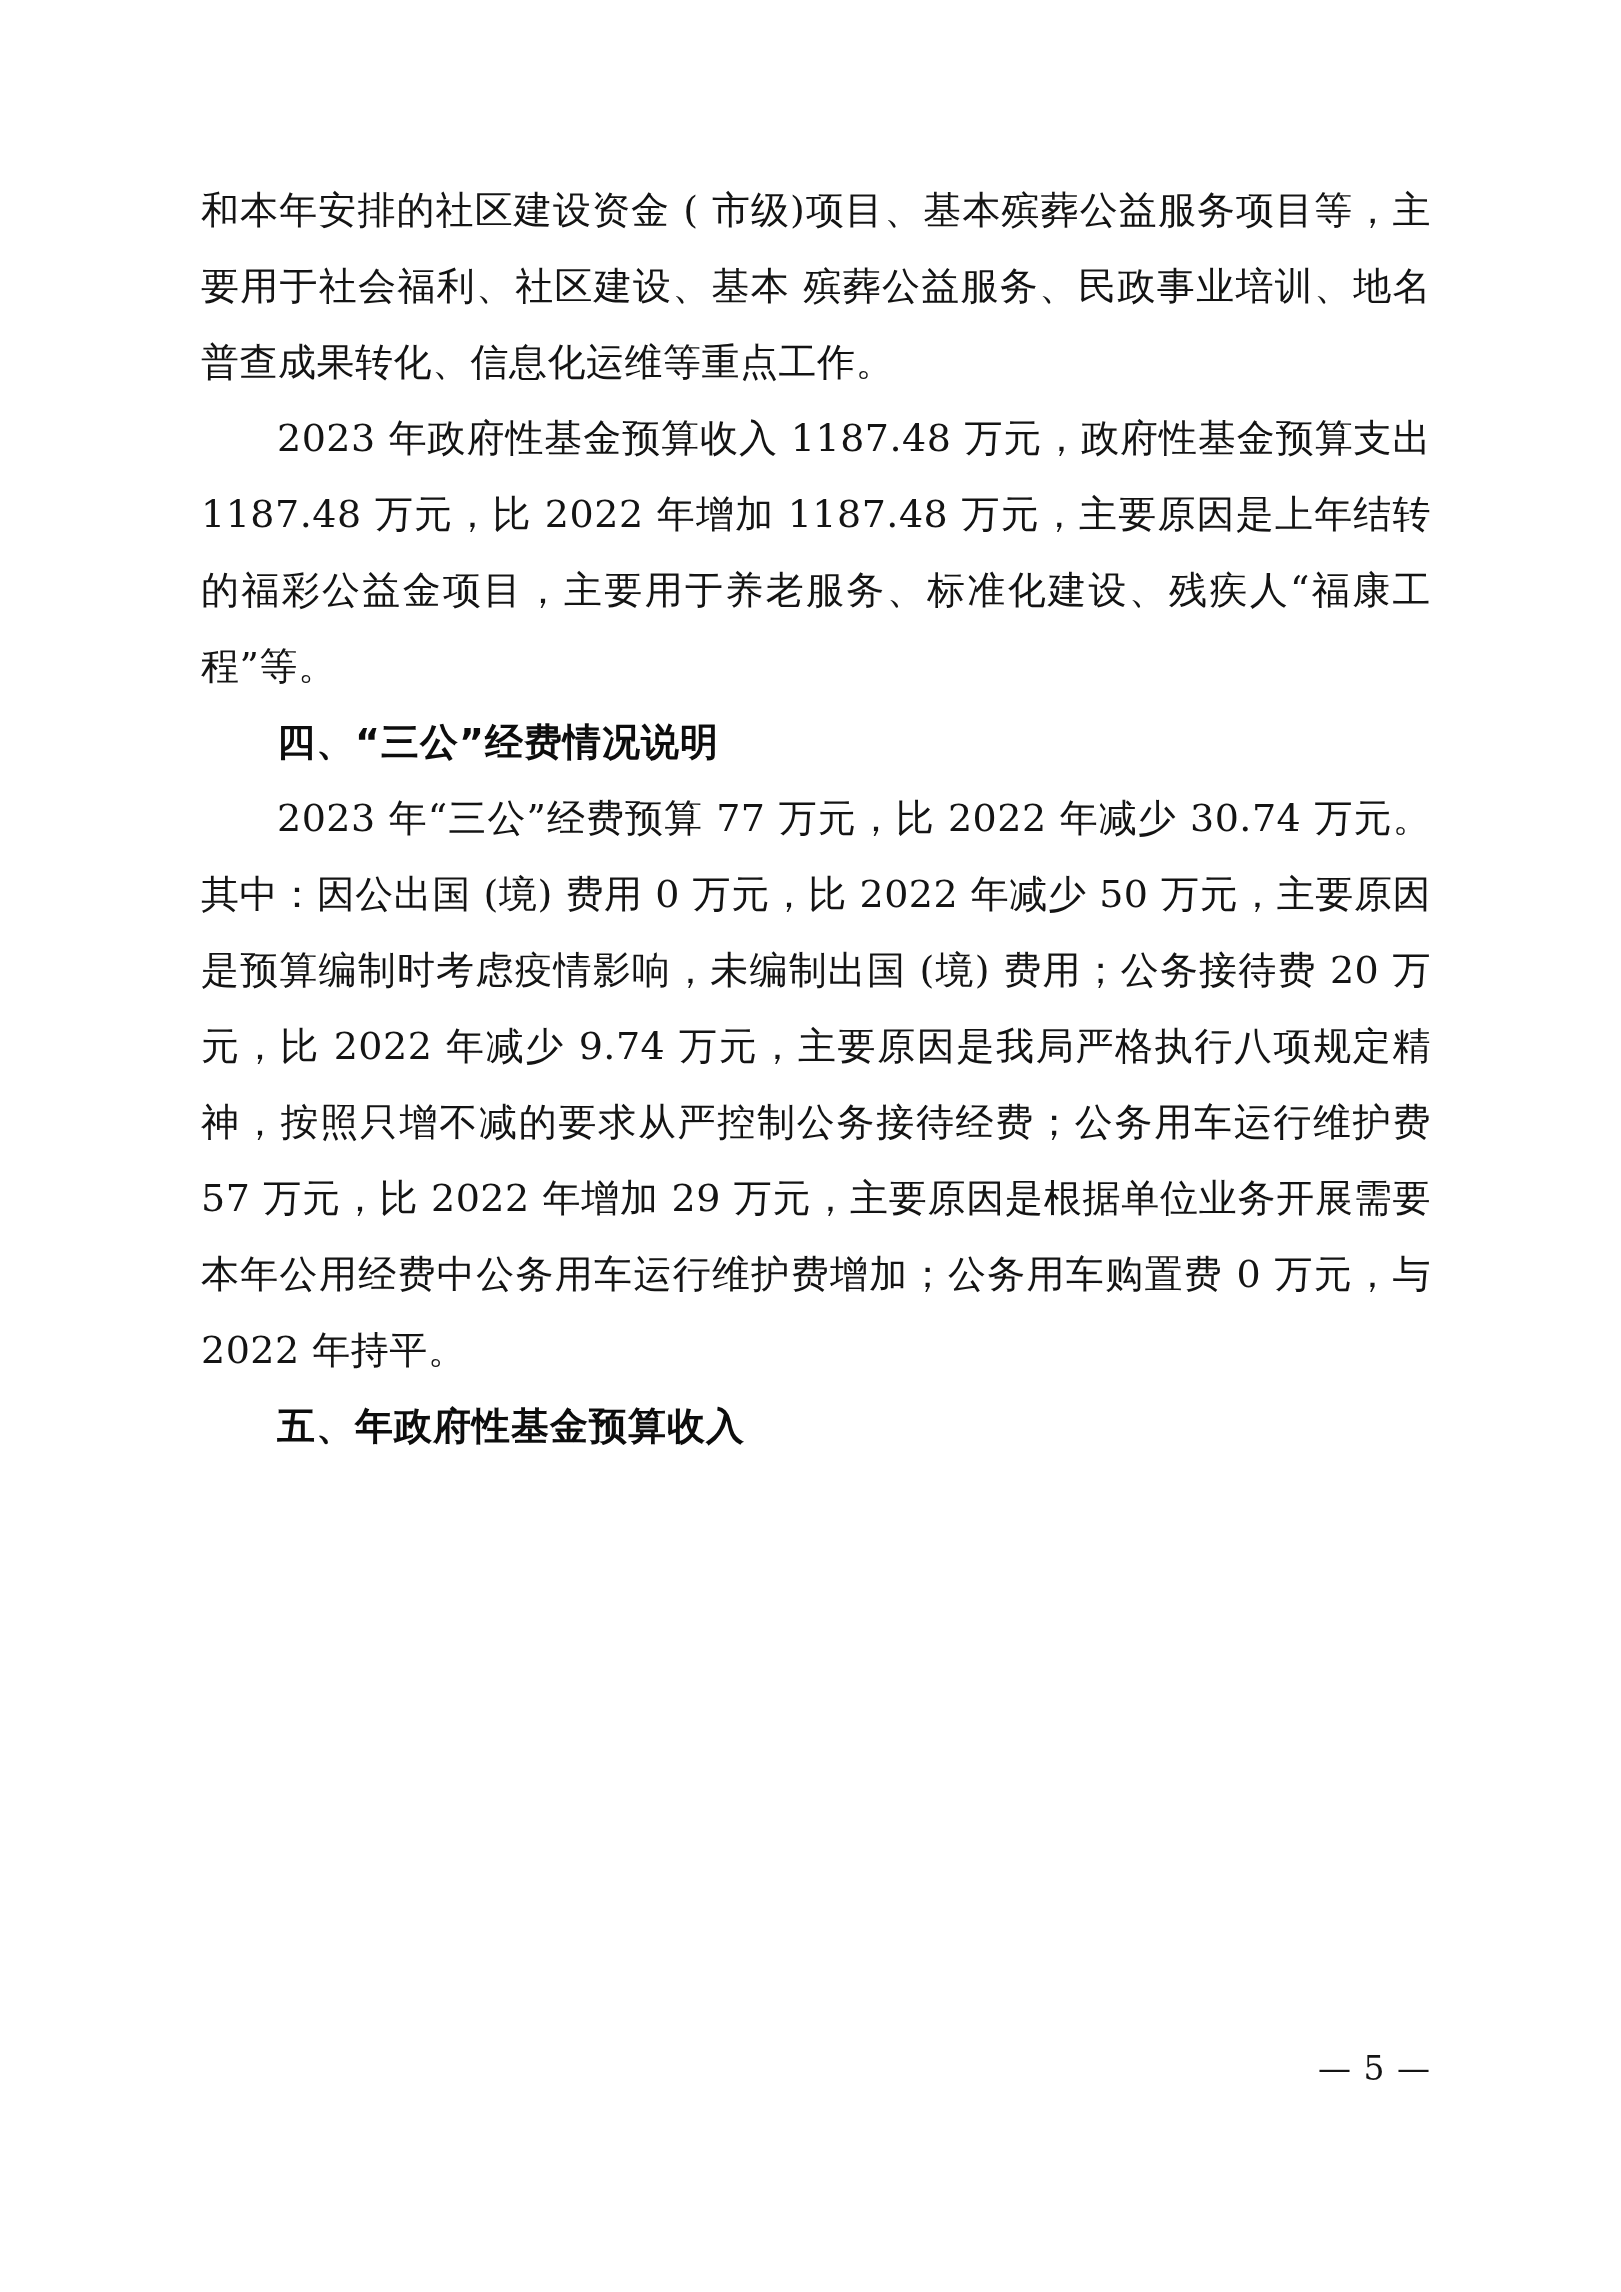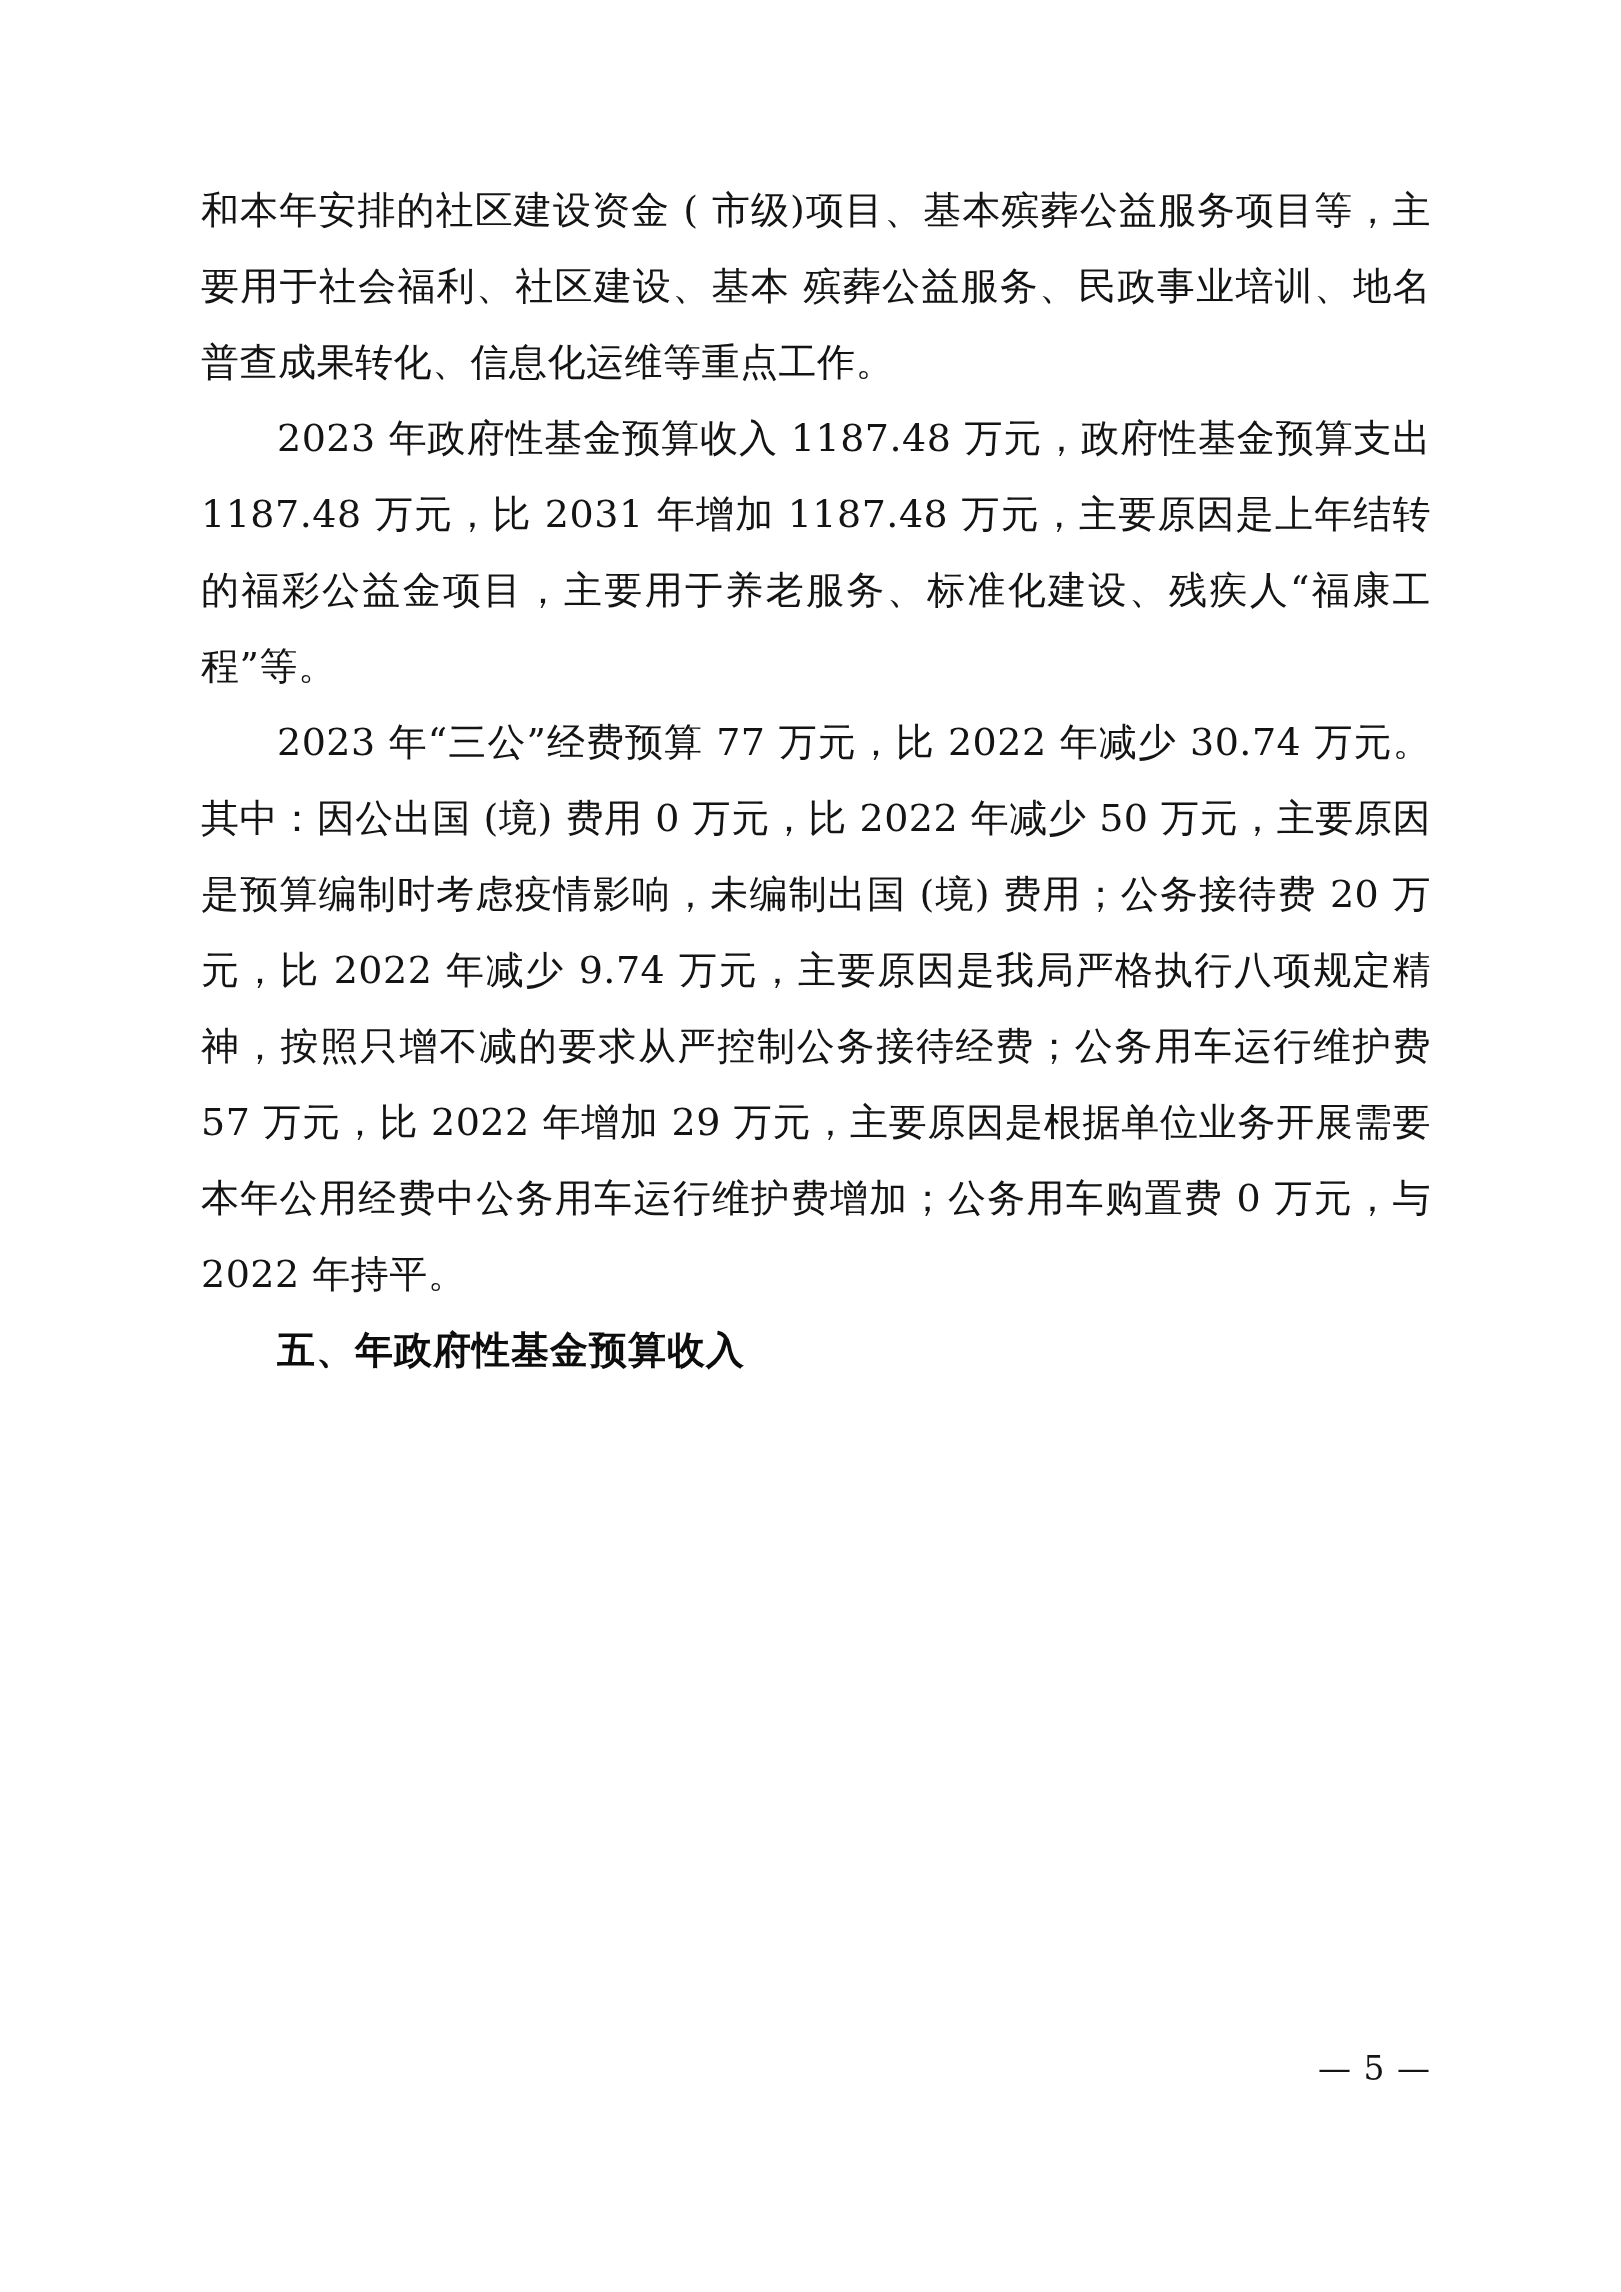--- a/index.html
+++ b/index.html
@@ -64,22 +64,23 @@
   }
 </style>
 </head>
 <body>
 
 <div class="page">
   <div class="content">
 
     <p class="para">和本年安排的社区建设资金 ( 市级)项目、基本殡葬公益服务项目等，主要用于社会福利、社区建设、基本 殡葬公益服务、民政事业培训、地名普查成果转化、信息化运维等重点工作。</p>
 
-    <p class="para indent">2023 年政府性基金预算收入 1187.48 万元，政府性基金预算支出 1187.48 万元，比 2031 年增加 1187.48 万元，主要原因是上年结转的福彩公益金项目，主要用于养老服务、标准化建设、残疾人“福康工程”等。</p>
+    <p class="para indent">2023 年政府性基金预算收入 1187.48 万元，政府性基金预算支出 1187.48 万元，比 2022 年增加 1187.48 万元，主要原因是上年结转的福彩公益金项目，主要用于养老服务、标准化建设、残疾人“福康工程”等。</p>
 
+    <h2 class="heading">四、“三公”经费情况说明</h2>
 
     <p class="para indent">2023 年“三公”经费预算 77 万元，比 2022 年减少 30.74 万元。其中：因公出国 (境) 费用 0 万元，比 2022 年减少 50 万元，主要原因是预算编制时考虑疫情影响，未编制出国 (境) 费用；公务接待费 20 万元，比 2022 年减少 9.74 万元，主要原因是我局严格执行八项规定精神，按照只增不减的要求从严控制公务接待经费；公务用车运行维护费 57 万元，比 2022 年增加 29 万元，主要原因是根据单位业务开展需要本年公用经费中公务用车运行维护费增加；公务用车购置费 0 万元，与 2022 年持平。</p>
 
     <h2 class="heading">五、年政府性基金预算收入</h2>
 
 
   </div>
 
   <div class="pagenum">— 5 —</div>
 </div>

